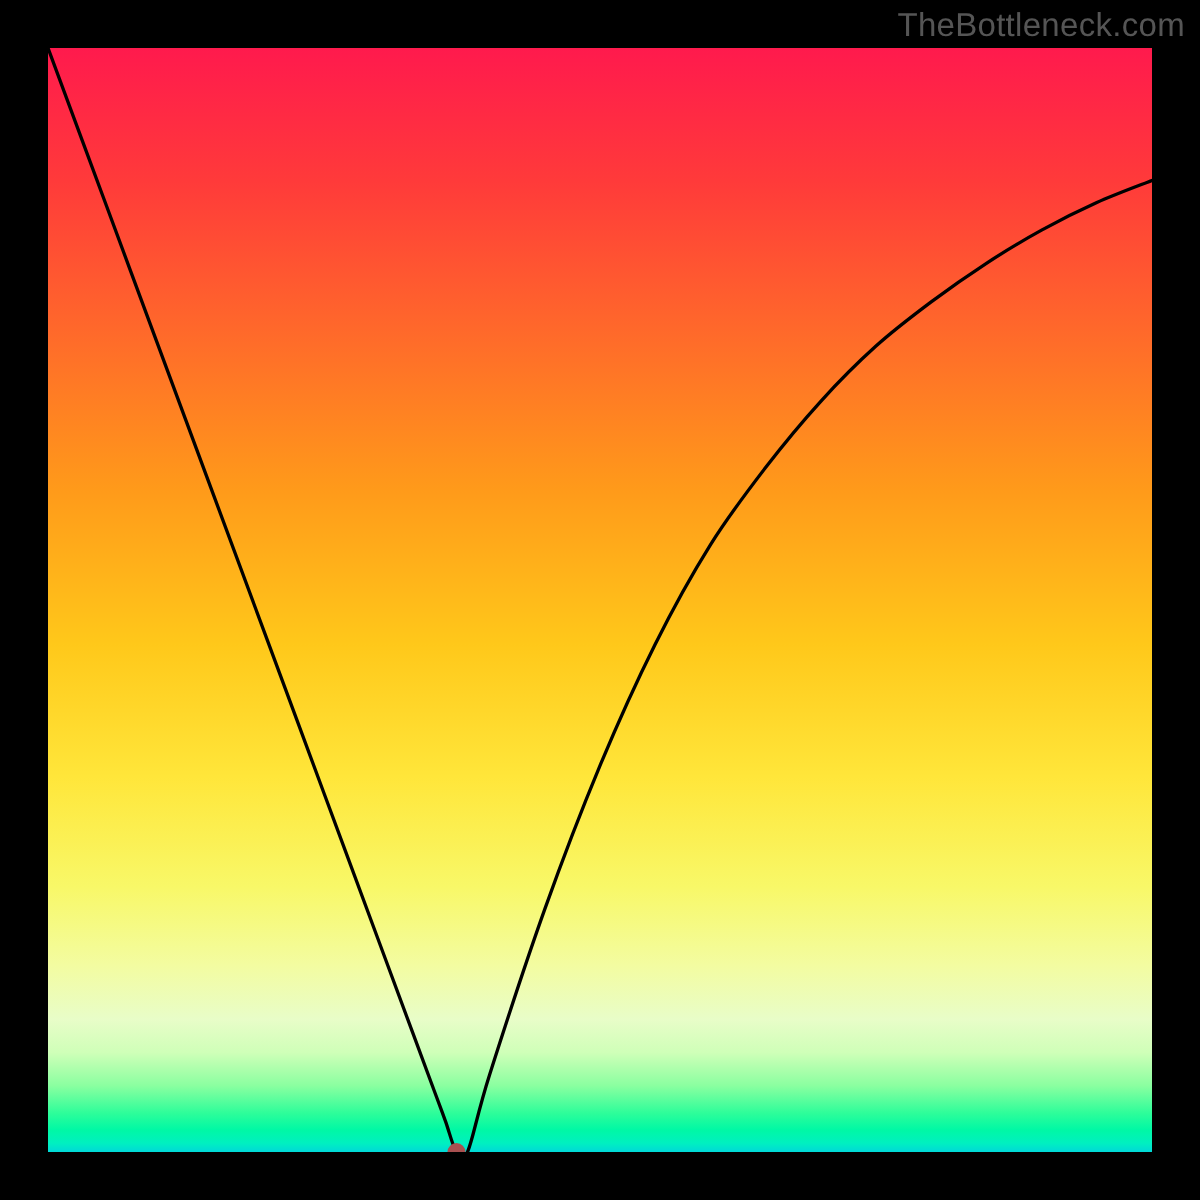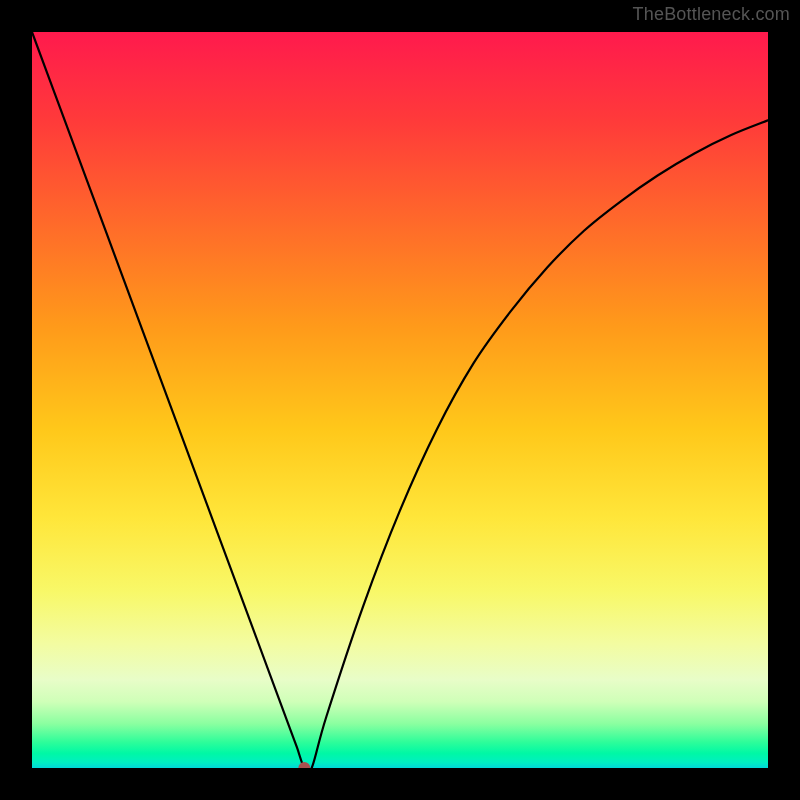--- a/index.html
+++ b/index.html
@@ -40,21 +40,21 @@
       #00f8a5 98%,
       #00f0c0 99.2%,
       #00d8d8 100%
     );
   }
   .watermark {
     position: absolute;
     top: 4px;
     right: 10px;
     color: #555;
-    font-size: 18px;
+    font-size: 22px;
     font-weight: 500;
     letter-spacing: 0.2px;
     user-select: none;
   }
   svg.curve {
     position: absolute;
     left: 0;
     top: 0;
     width: 736px;
     height: 736px;

